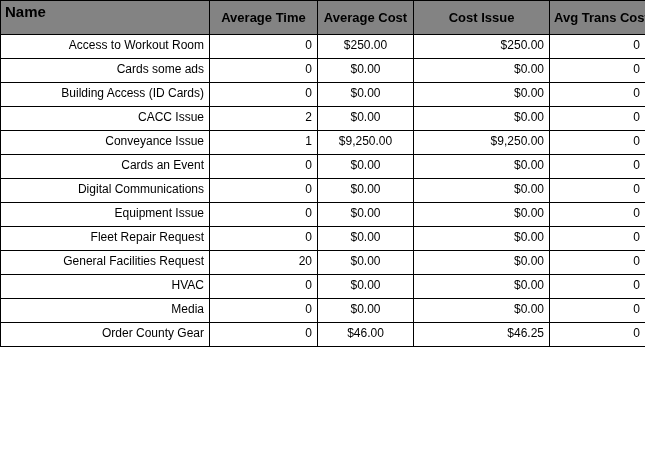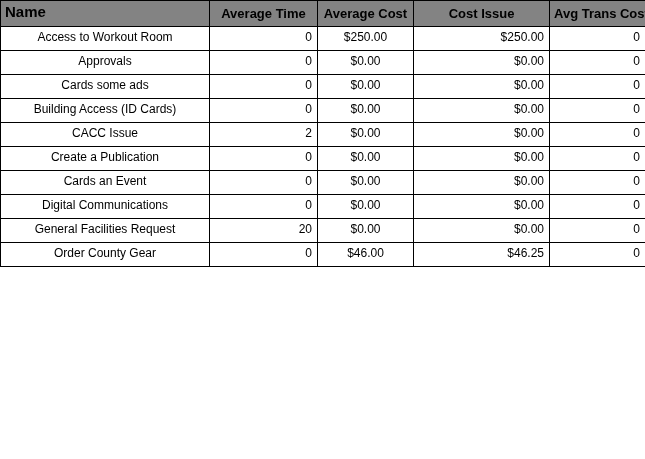--- a/index.html
+++ b/index.html
@@ -26,41 +26,41 @@
   col.c-avg-trans     { width: 96px; }
 
   th, td {
     border: 1px solid #000000;
     overflow: hidden;
     white-space: nowrap;
     box-sizing: border-box;
   }
   thead th {
     background: #838383;
-    height: 26px;
+    height: 34px;
     font-weight: bold;
     font-size: 13px;
     text-align: center;
     vertical-align: middle;
     padding: 0 4px;
   }
   thead th.h-name {
     font-size: 15px;
     text-align: left;
     vertical-align: top;
     padding: 2px 4px 0 4px;
   }
   tbody td {
     height: 24px;
     background: #ffffff;
     font-size: 12px;
     vertical-align: top;
     padding: 3px 5px 0 5px;
   }
-  .al { text-align: center; }
+  .al { text-align: right; }
   .ar { text-align: right; }
   .ac { text-align: center; }
 </style>
 </head>
 <body>
 
 <table>
   <colgroup>
     <col class="c-name">
     <col class="c-avg-time">
@@ -79,27 +79,20 @@
   </thead>
   <tbody>
       <tr>
         <td class="al">Access to Workout Room</td>
         <td class="ar">0</td>
         <td class="ac">$250.00</td>
         <td class="ar">$250.00</td>
         <td class="ar">0</td>
       </tr>
       <tr>
-        <td class="al">Approvals</td>
-        <td class="ar">0</td>
-        <td class="ac">$0.00</td>
-        <td class="ar">$0.00</td>
-        <td class="ar">0</td>
-      </tr>
-      <tr>
         <td class="al">Cards some ads</td>
         <td class="ar">0</td>
         <td class="ac">$0.00</td>
         <td class="ar">$0.00</td>
         <td class="ar">0</td>
       </tr>
       <tr>
         <td class="al">Building Access (ID Cards)</td>
         <td class="ar">0</td>
         <td class="ac">$0.00</td>
@@ -107,43 +100,71 @@
         <td class="ar">0</td>
       </tr>
       <tr>
         <td class="al">CACC Issue</td>
         <td class="ar">2</td>
         <td class="ac">$0.00</td>
         <td class="ar">$0.00</td>
         <td class="ar">0</td>
       </tr>
       <tr>
-        <td class="al">Create a Publication</td>
-        <td class="ar">0</td>
-        <td class="ac">$0.00</td>
-        <td class="ar">$0.00</td>
+        <td class="al">Conveyance Issue</td>
+        <td class="ar">1</td>
+        <td class="ac">$9,250.00</td>
+        <td class="ar">$9,250.00</td>
         <td class="ar">0</td>
       </tr>
       <tr>
         <td class="al">Cards an Event</td>
         <td class="ar">0</td>
         <td class="ac">$0.00</td>
         <td class="ar">$0.00</td>
         <td class="ar">0</td>
       </tr>
       <tr>
         <td class="al">Digital Communications</td>
         <td class="ar">0</td>
         <td class="ac">$0.00</td>
         <td class="ar">$0.00</td>
         <td class="ar">0</td>
       </tr>
       <tr>
+        <td class="al">Equipment Issue</td>
+        <td class="ar">0</td>
+        <td class="ac">$0.00</td>
+        <td class="ar">$0.00</td>
+        <td class="ar">0</td>
+      </tr>
+      <tr>
+        <td class="al">Fleet Repair Request</td>
+        <td class="ar">0</td>
+        <td class="ac">$0.00</td>
+        <td class="ar">$0.00</td>
+        <td class="ar">0</td>
+      </tr>
+      <tr>
         <td class="al">General Facilities Request</td>
         <td class="ar">20</td>
+        <td class="ac">$0.00</td>
+        <td class="ar">$0.00</td>
+        <td class="ar">0</td>
+      </tr>
+      <tr>
+        <td class="al">HVAC</td>
+        <td class="ar">0</td>
+        <td class="ac">$0.00</td>
+        <td class="ar">$0.00</td>
+        <td class="ar">0</td>
+      </tr>
+      <tr>
+        <td class="al">Media</td>
+        <td class="ar">0</td>
         <td class="ac">$0.00</td>
         <td class="ar">$0.00</td>
         <td class="ar">0</td>
       </tr>
       <tr>
         <td class="al">Order County Gear</td>
         <td class="ar">0</td>
         <td class="ac">$46.00</td>
         <td class="ar">$46.25</td>
         <td class="ar">0</td>

